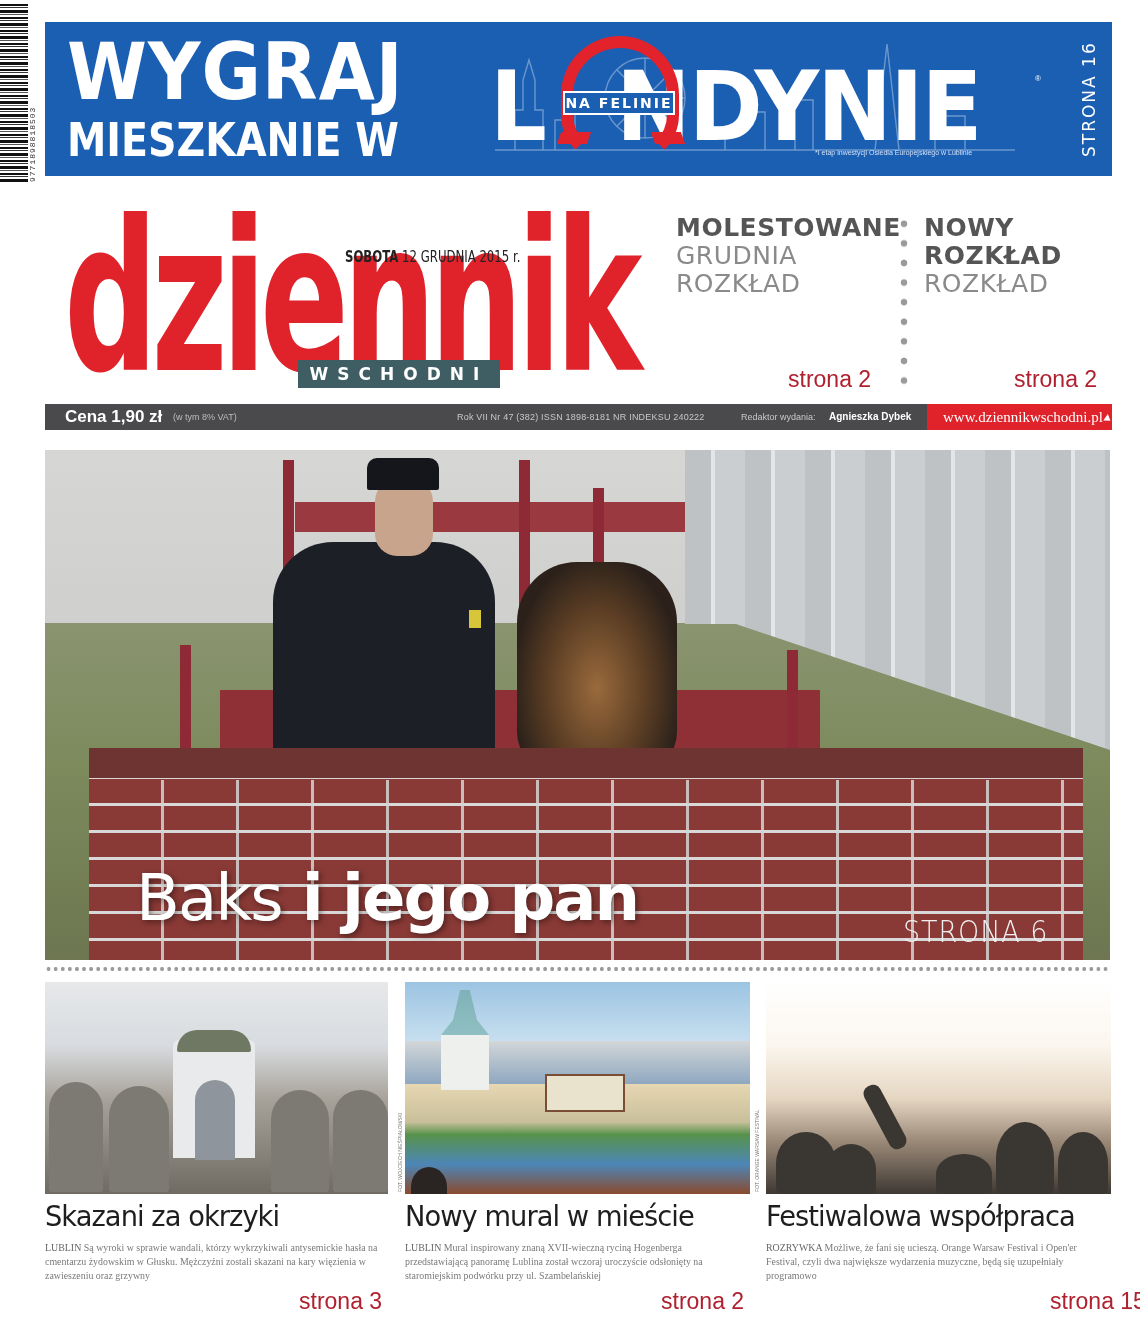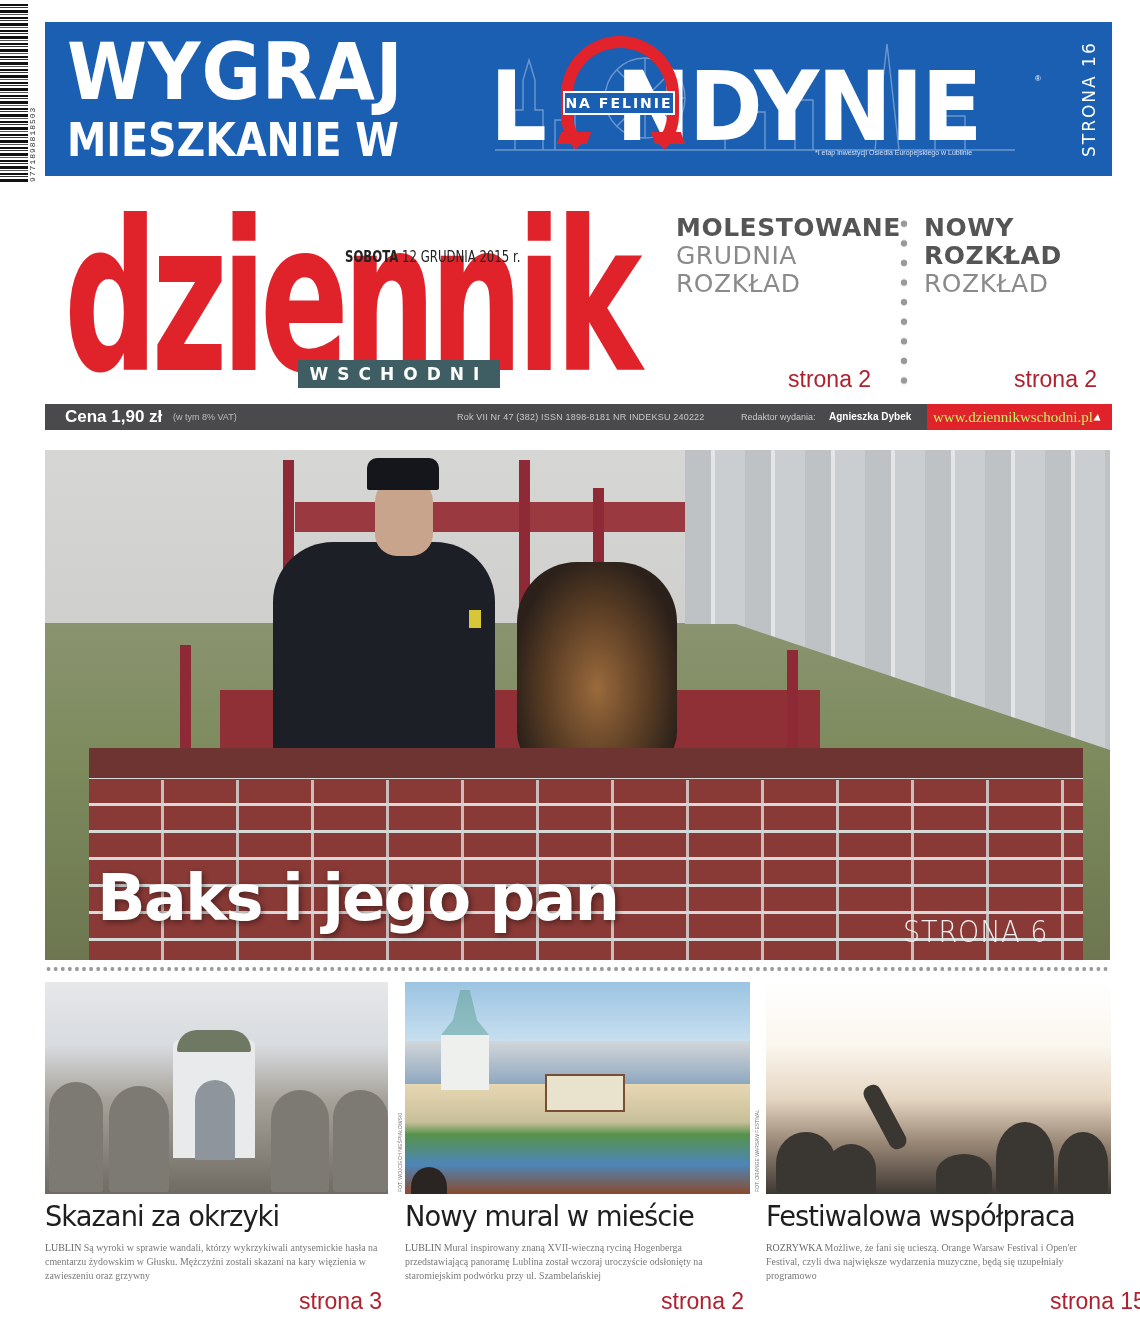--- a/index.html
+++ b/index.html
@@ -51,21 +51,21 @@
   .dots-v { position: absolute; left: 900px; top: 214px; width: 8px; height: 178px;
     background: radial-gradient(circle, #9a9a9a 3.2px, transparent 3.6px) 0 0 / 8px 19.6px repeat-y; }
 
   
   .infobar { position: absolute; left: 45px; top: 404px; width: 1002px; height: 26px; background: #4a4a4c; }
   .infobar .price { position: absolute; left: 20px; top: 2px; color: #fff; font-size: 17px; font-weight: bold; line-height: 22px; white-space: nowrap; }
   .infobar .vat { position: absolute; left: 128px; top: 8px; color: #bdbdbd; font-size: 9px; white-space: nowrap; }
   .infobar .issue { position: absolute; left: 412px; top: 8px; color: #c8c8c8; font-size: 9px; white-space: nowrap; letter-spacing: 0.2px; }
   .infobar .editor-label { position: absolute; left: 696px; top: 8px; color: #c8c8c8; font-size: 9px; white-space: nowrap; }
   .infobar .editor { position: absolute; left: 784px; top: 7px; color: #fff; font-size: 10px; font-weight: bold; white-space: nowrap; }
-  .infobar .url { position: absolute; left: 882px; top: 0; width: 185px; height: 26px; background: #e0232b; color: #bef264; font-size: 15px; line-height: 26px; padding-left: 6px; white-space: nowrap; font-family: "Liberation Serif", serif; }
+  .infobar .url { position: absolute; left: 882px; top: 0; width: 185px; height: 26px; background: #e0232b; color: #ffffff; font-size: 15px; line-height: 26px; padding-left: 16px; white-space: nowrap; font-family: "Liberation Serif", serif; }
   .infobar .url .cursor { display: inline-block; width: 0; height: 0; border-left: 6px solid #fff; border-top: 4px solid transparent; border-bottom: 4px solid transparent; transform: rotate(35deg); margin-left: 2px; vertical-align: middle; }
 
   
   .lead { position: absolute; left: 45px; top: 450px; width: 1065px; height: 510px; overflow: hidden;
     background: linear-gradient(180deg, #d6d6d4 0%, #cfcfcd 34%, #8a9470 34%, #7c8a5c 62%, #6d7650 100%); }
   .lead .fence { position: absolute; left: 640px; top: 0; width: 425px; height: 300px;
     background: repeating-linear-gradient(90deg, #bfc2c5 0 26px, #e3e5e7 26px 30px, #cbced1 30px 60px); clip-path: polygon(0 0, 100% 0, 100% 100%, 12% 58%, 0 58%); }
   .lead .post { position: absolute; background: #8e2a35; width: 11px; }
   .lead .panel { position: absolute; background: #8f2f36; }
   .lead .officer-body { position: absolute; left: 228px; top: 92px; width: 222px; height: 245px; background: #1d1f26; border-radius: 60px 60px 8px 8px; }
@@ -74,21 +74,21 @@
   .lead .patch { position: absolute; left: 424px; top: 160px; width: 12px; height: 18px; background: #d8c63a; }
   .lead .dog { position: absolute; left: 472px; top: 112px; width: 160px; height: 210px; background: radial-gradient(ellipse at 50% 60%, #9a6a3c 0%, #5a3d24 45%, #2b211a 75%); border-radius: 60px 60px 40px 40px; }
   .lead .wall { position: absolute; left: 44px; top: 302px; width: 994px; height: 208px;
     background:
       repeating-linear-gradient(180deg, transparent 0 24px, #d8d8d8 24px 27px),
       #8a3a36; }
   .lead .wall-bricks { position: absolute; left: 44px; top: 330px; width: 994px; height: 180px;
     background: repeating-linear-gradient(90deg, transparent 0 72px, #d4d4d4 72px 75px); opacity: 0.85; }
   .lead .wall-cap { position: absolute; left: 44px; top: 298px; width: 994px; height: 30px; background: #6e3431; }
   .lead .title { position: absolute; left: 52px; top: 408px; font-size: 64px; color: #fff; white-space: nowrap; line-height: 80px; text-shadow: 2px 2px 6px rgba(0,0,0,0.45); font-family: "DejaVu Sans", sans-serif; letter-spacing: -2px; }
-  .lead .title b { font-weight: bold; }
+  .lead .title b { font-weight: normal; margin-left: 39px; }
   .lead .title span { font-weight: bold; }
   .lead .ref { position: absolute; left: 858px; top: 464px; font-size: 30px; color: #f0f0f0; letter-spacing: 1px; font-family: "DejaVu Sans", sans-serif; font-weight: 200; white-space: nowrap; transform: scaleX(0.9); transform-origin: left; }
 
   .dots-h { position: absolute; left: 45px; top: 966px; width: 1065px; height: 6px;
     background: radial-gradient(circle, #9a9a9a 1.8px, transparent 2.2px) 0 0 / 7.1px 6px repeat-x; }
 
   
   .story { position: absolute; top: 982px; }
   .story .photo { position: absolute; left: 0; top: 0; height: 212px; overflow: hidden; }
   .story .credit { position: absolute; top: 60px; width: 9px; height: 150px; writing-mode: vertical-rl; transform: rotate(180deg); font-size: 5px; color: #777; white-space: nowrap; overflow: hidden; }

